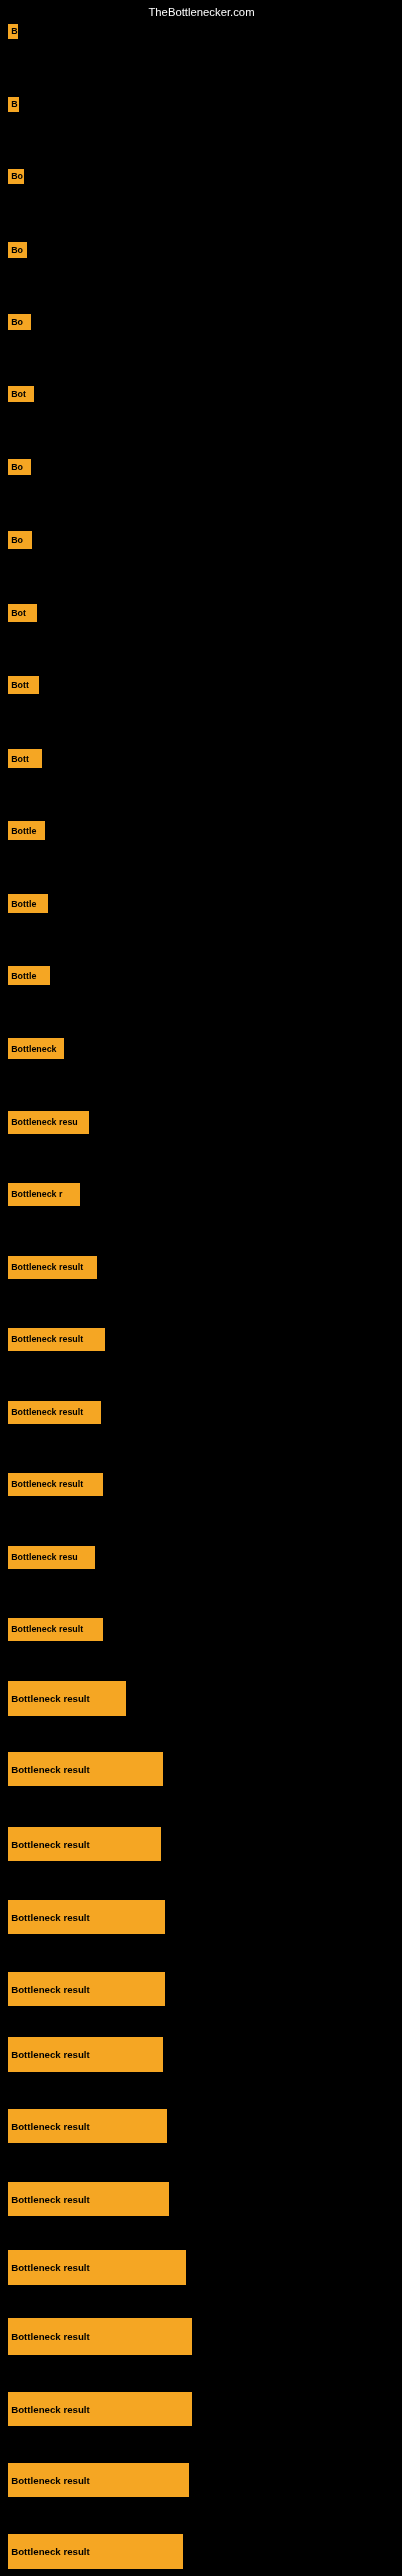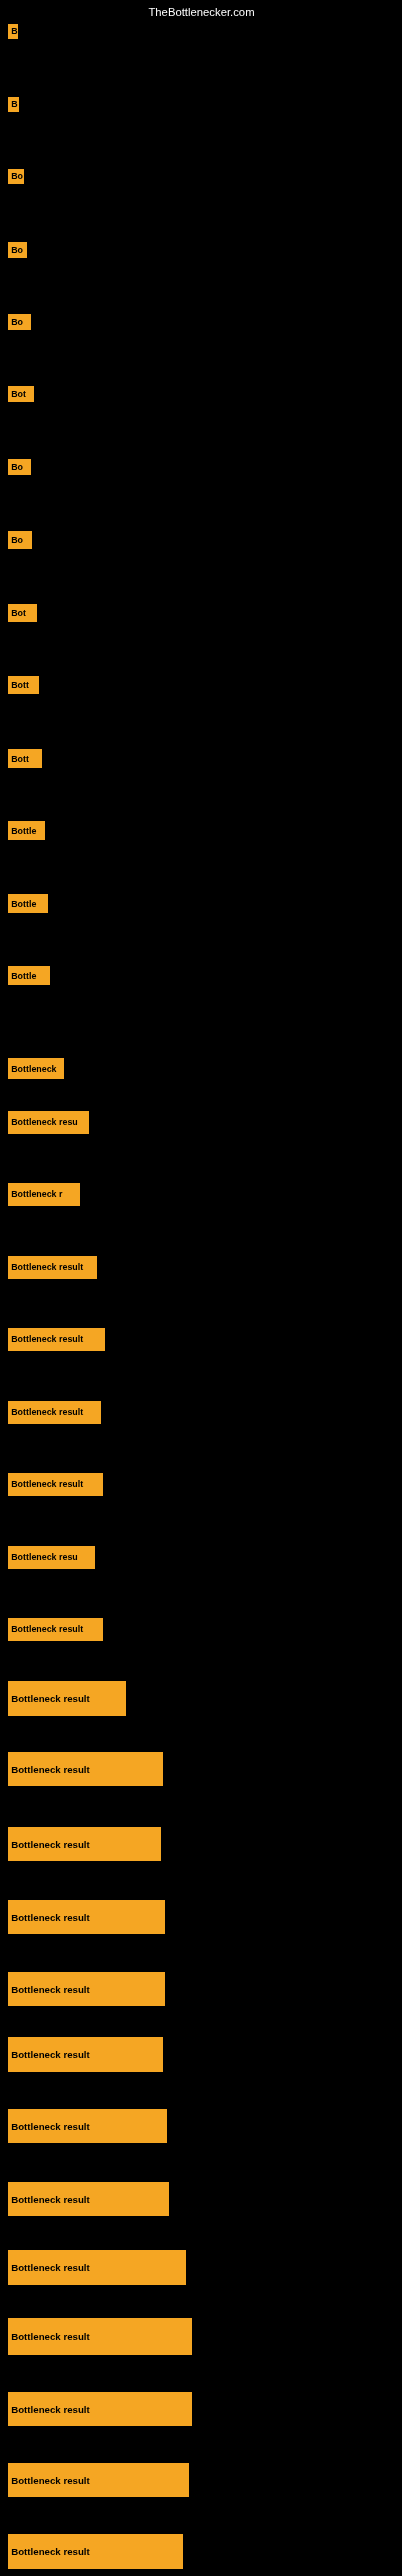--- a/index.html
+++ b/index.html
@@ -80,21 +80,21 @@
     </div>
     <div class="bar-container" style="top: 821px;">
       <div class="bar" style="width: 37px; height: 19.3px; min-width: 37px; font-size: 8.9px;">Bottle</div>
     </div>
     <div class="bar-container" style="top: 894px;">
       <div class="bar" style="width: 40px; height: 19.3px; min-width: 40px; font-size: 8.9px;">Bottle</div>
     </div>
     <div class="bar-container" style="top: 966px;">
       <div class="bar" style="width: 42px; height: 19.3px; min-width: 42px; font-size: 8.9px;">Bottle</div>
     </div>
-    <div class="bar-container" style="top: 1038px; margin-top: 20px;">
+    <div class="bar-container" style="top: 1038px;">
       <div class="bar" style="width: 56px; height: 21px; min-width: 56px; font-size: 8.9px;">Bottleneck</div>
     </div>
     <div class="bar-container" style="top: 1111px;">
       <div class="bar" style="width: 81px; height: 22.5px; min-width: 81px; font-size: 8.9px;">Bottleneck resu</div>
     </div>
     <div class="bar-container" style="top: 1183px; text-align: right;">
       <div class="bar" style="width: 72px; height: 22.5px; min-width: 72px; font-size: 8.9px;">Bottleneck r</div>
     </div>
     <div class="bar-container" style="top: 1256px;">
       <div class="bar" style="width: 89px; height: 22.5px; min-width: 89px; font-size: 8.9px;">Bottleneck result</div>

